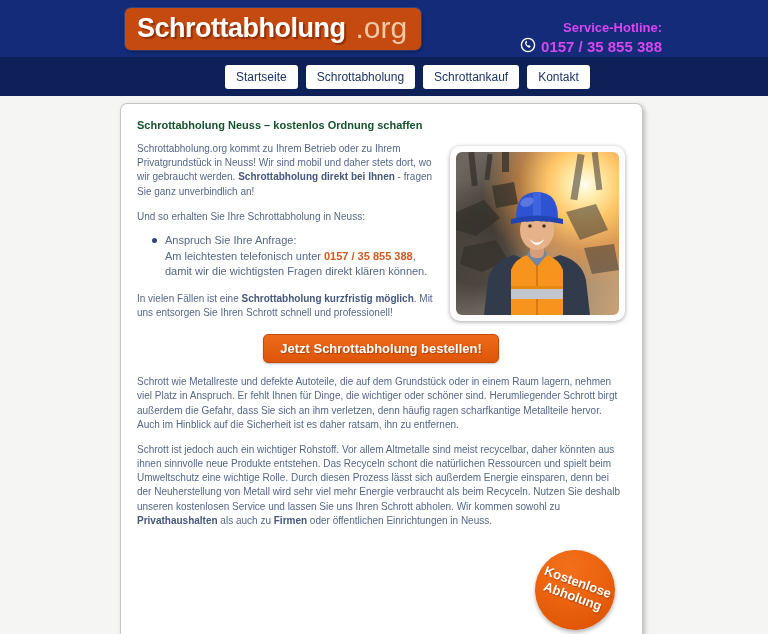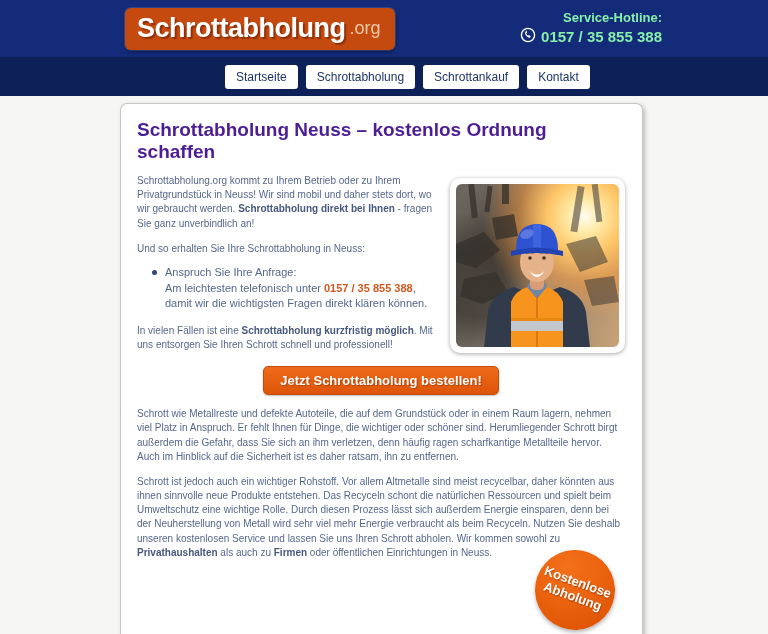--- a/index.html
+++ b/index.html
@@ -16,23 +16,23 @@
   .logo {
     position:absolute; left:125px; top:8px; height:42px;
     background:#c54a10; border-radius:6px; padding:4px 14px 6px 12px;
     display:flex; align-items:center; cursor:pointer;
     box-shadow:0 0 0 1px rgba(255,255,255,0.12), 1px 2px 3px rgba(0,0,0,0.35);
   }
   .logo .main {
     color:#ffffff; font-weight:bold; font-size:27px; letter-spacing:-0.5px;
     text-shadow:2px 2px 1px rgba(80,20,0,0.45);
   }
-  .logo .suffix { color:#f0c9a6; font-size:18px; margin-left:4px;text-align:right; }
+  .logo .suffix { color:#f0c9a6; font-size:30px; margin-left:10px;text-align:right; }
   .hotline {
-    position:absolute; right:106px; top:10px; text-align:right; color:#86efac;
+    position:absolute; right:106px; top:20px; text-align:right; color:#d946ef;
   }
   .hotline .label { font-size:13px; font-weight:bold; }
   .hotline .number {
     font-size:15px; font-weight:bold; display:flex; align-items:center; gap:5px;
     justify-content:flex-end; margin-top:2px; cursor:pointer;
   }
   
   .navbar {
     height:39px; background:#0d2057; width:100%;
     display:flex; align-items:center; padding-left:225px; gap:8px;
@@ -47,21 +47,21 @@
     position:relative;
     margin-left:120px; width:523px; margin-top:7px;
     min-height:534px;
     background:#ffffff;
     border:1px solid #c6c6c6; border-bottom:none;
     border-radius:7px 7px 0 0;
     box-shadow:2px 2px 4px rgba(0,0,0,0.22);
     padding:15px 17px 0 16px;
     overflow:hidden;
   }
-  h1, h2 { color:#4c1d95; font-size:19px; font-weight:bold; margin-bottom:11px; }
+  h1, h2 { color:#14532d; font-size:11px; font-weight:bold; margin-bottom:11px; }
   p { font-size:10px; line-height:1.42; margin-bottom:11px; }
   b { color:#46587e; }
   .col-narrow { width:308px; }
   
   .photo-frame {
     float:right; width:175px; height:175px;
     background:#fdfdfd; border-radius:10px; padding:6px;
     box-shadow:0 1px 4px rgba(0,0,0,0.35);
     margin:4px 0 10px 12px;
   }

